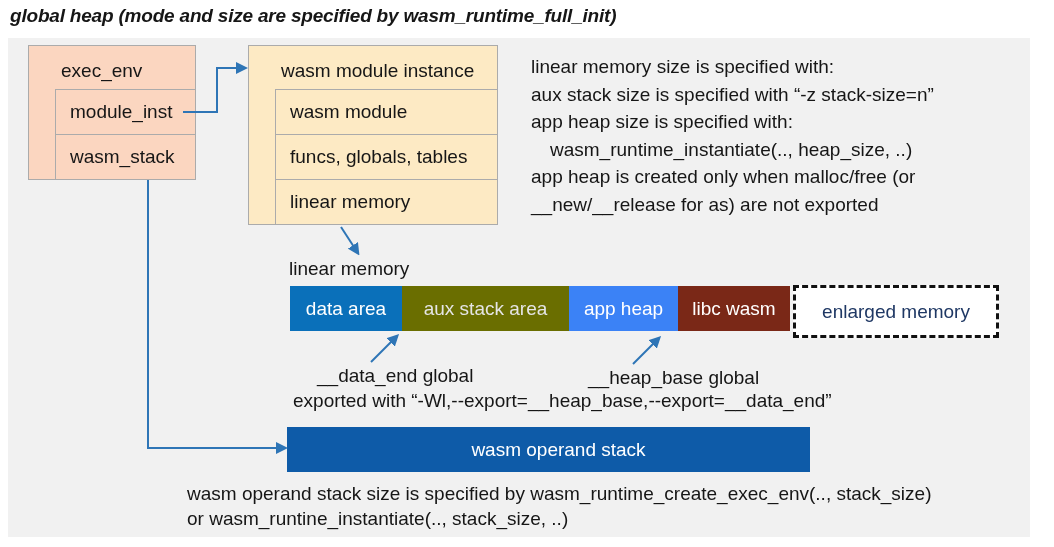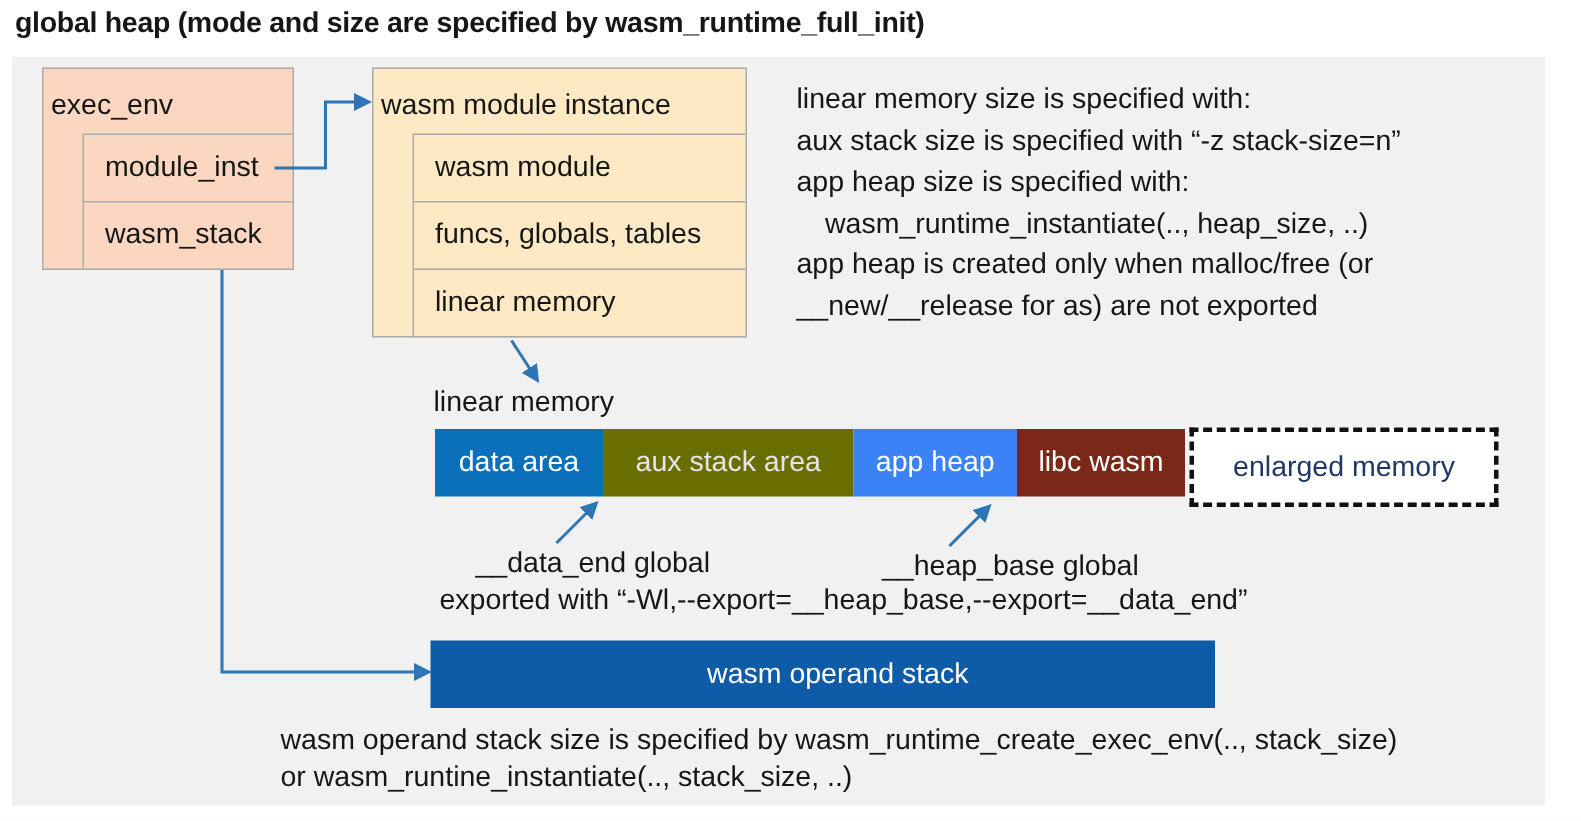--- a/index.html
+++ b/index.html
@@ -3,31 +3,31 @@
 <meta charset="utf-8">
 <style>
   html,body{margin:0;padding:0;background:#ffffff;}
   .stage{
     position:relative;width:1054px;height:547px;overflow:hidden;
     font-family:"Liberation Sans","DejaVu Sans",sans-serif;
     color:#161616;background:#ffffff;
   }
   .title{
     position:absolute;left:10px;top:5px;font-size:19px;font-weight:600;
-    letter-spacing:-0.2px;white-space:nowrap;
+    letter-spacing:-0.2px;white-space:nowrap;font-style:italic;
   }
   .panel{
     position:absolute;left:8px;top:38px;width:1022px;height:499px;
     background:var(--panel-bg,#f1f1f1);
   }
   .outerbox{
     position:absolute;border:1px solid var(--box-border,#ababab);
     box-sizing:border-box;font-size:19px;
   }
-  .outerbox .hdr{height:50px;display:flex;align-items:center;padding-left:5px;}
+  .outerbox .hdr{height:50px;display:flex;align-items:center;padding-left:32px;}
   .peach{background:var(--struct-box-fill,#fbd6c0);}
   .cream{background:var(--instance-box-fill,#fdeac4);}
   .rowbox{
     position:absolute;border:1px solid var(--box-border,#ababab);
     box-sizing:border-box;display:flex;align-items:center;
     padding-left:14px;font-size:19px;
   }
   .note-block{position:absolute;font-size:19px;line-height:27.5px;white-space:nowrap;}
   .note-line.indent{padding-left:19px;}
   .free-label{position:absolute;font-size:19px;white-space:nowrap;}

